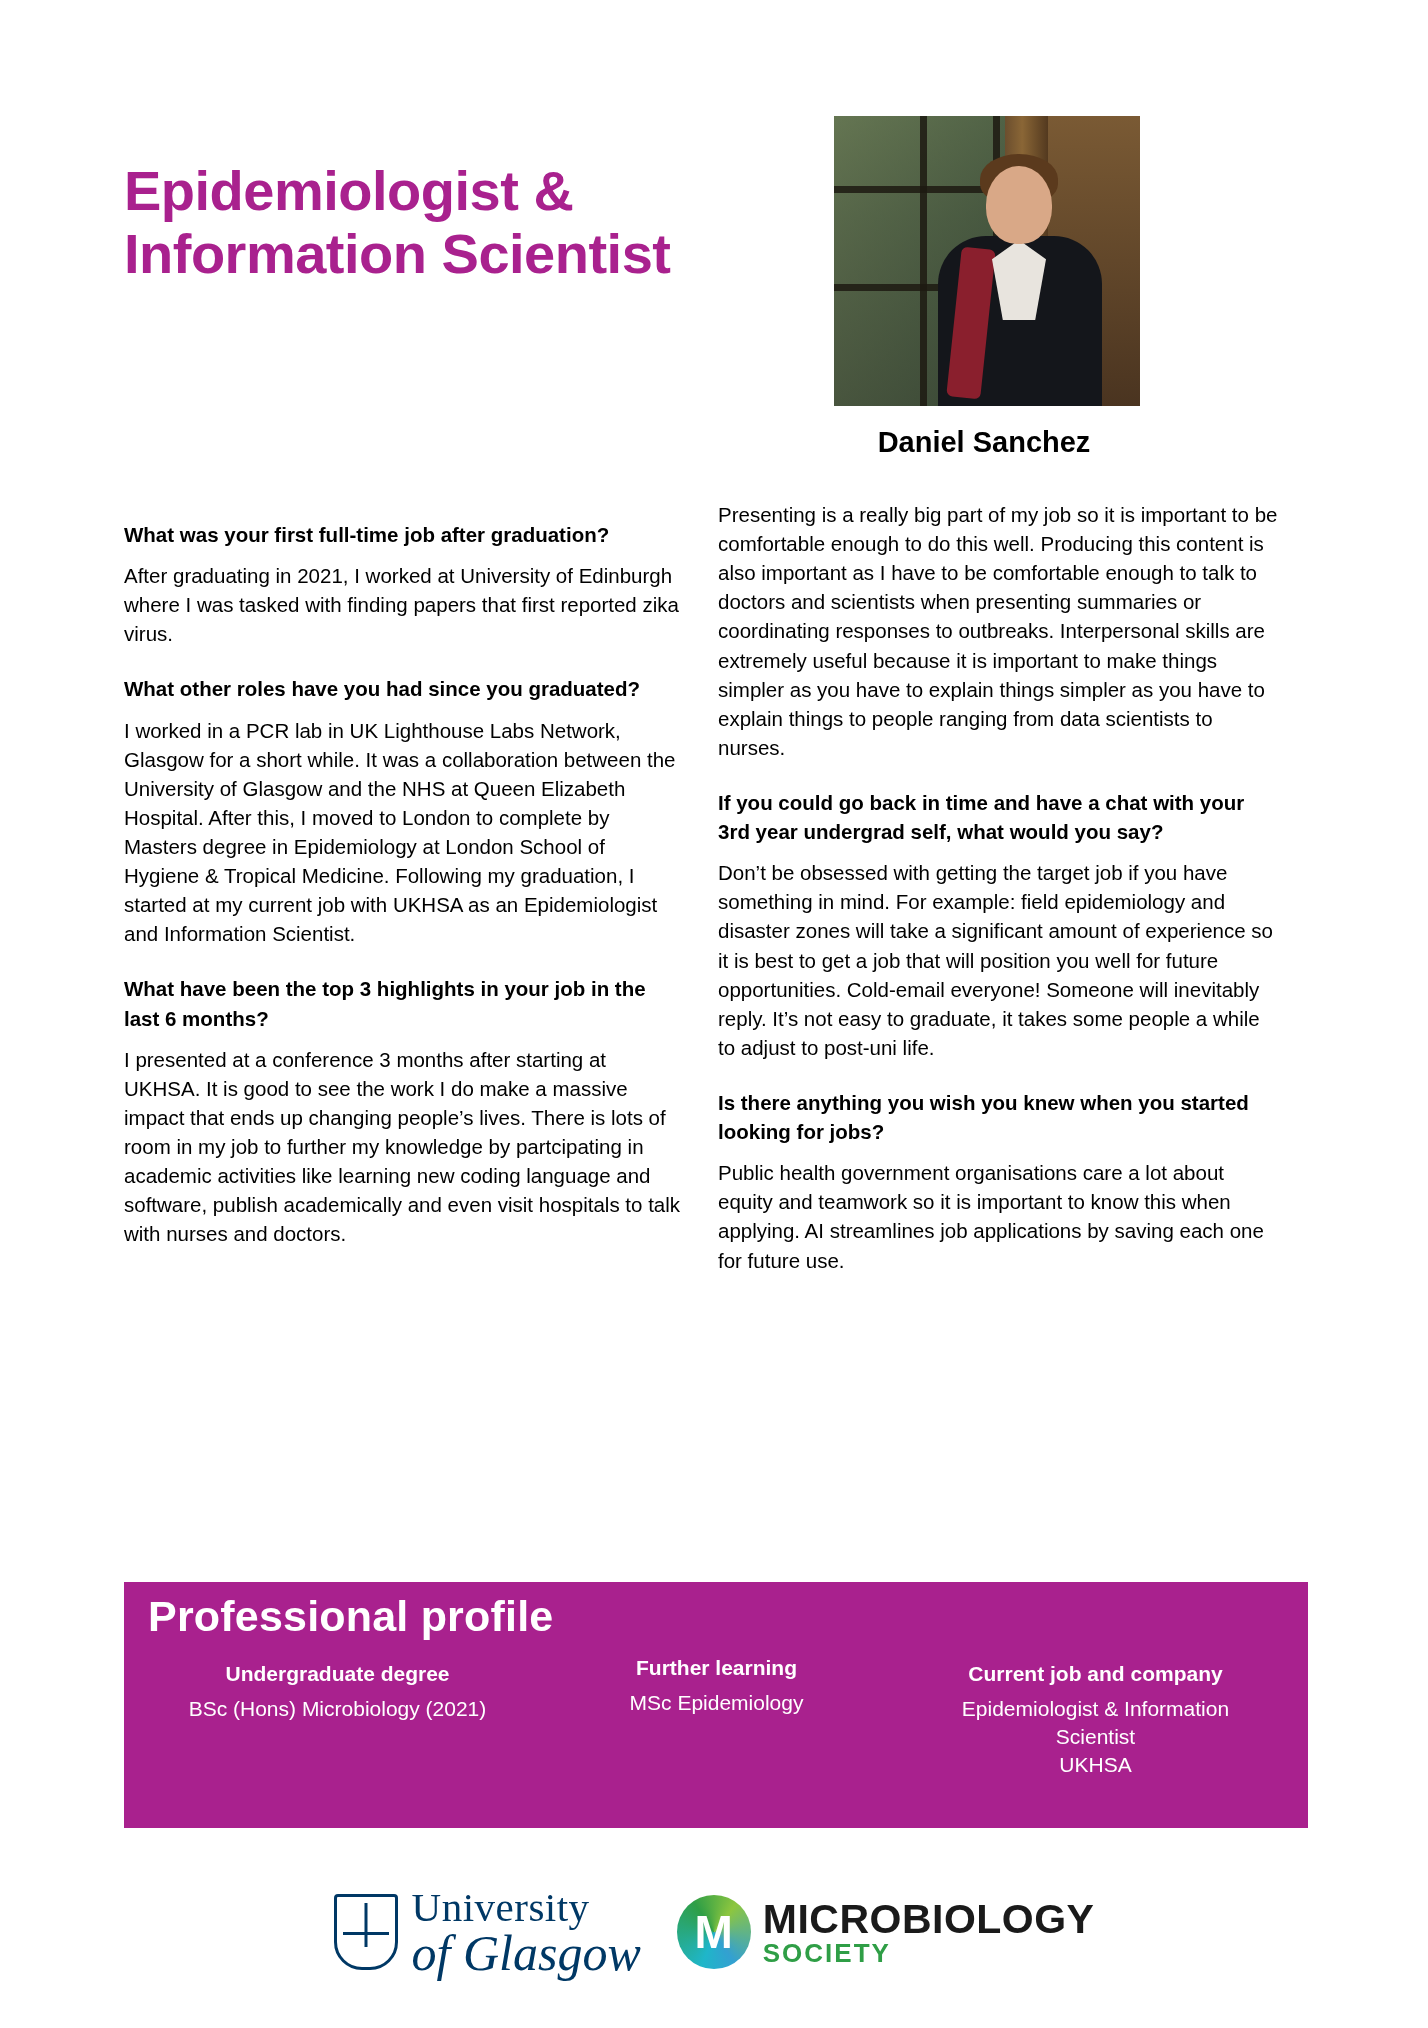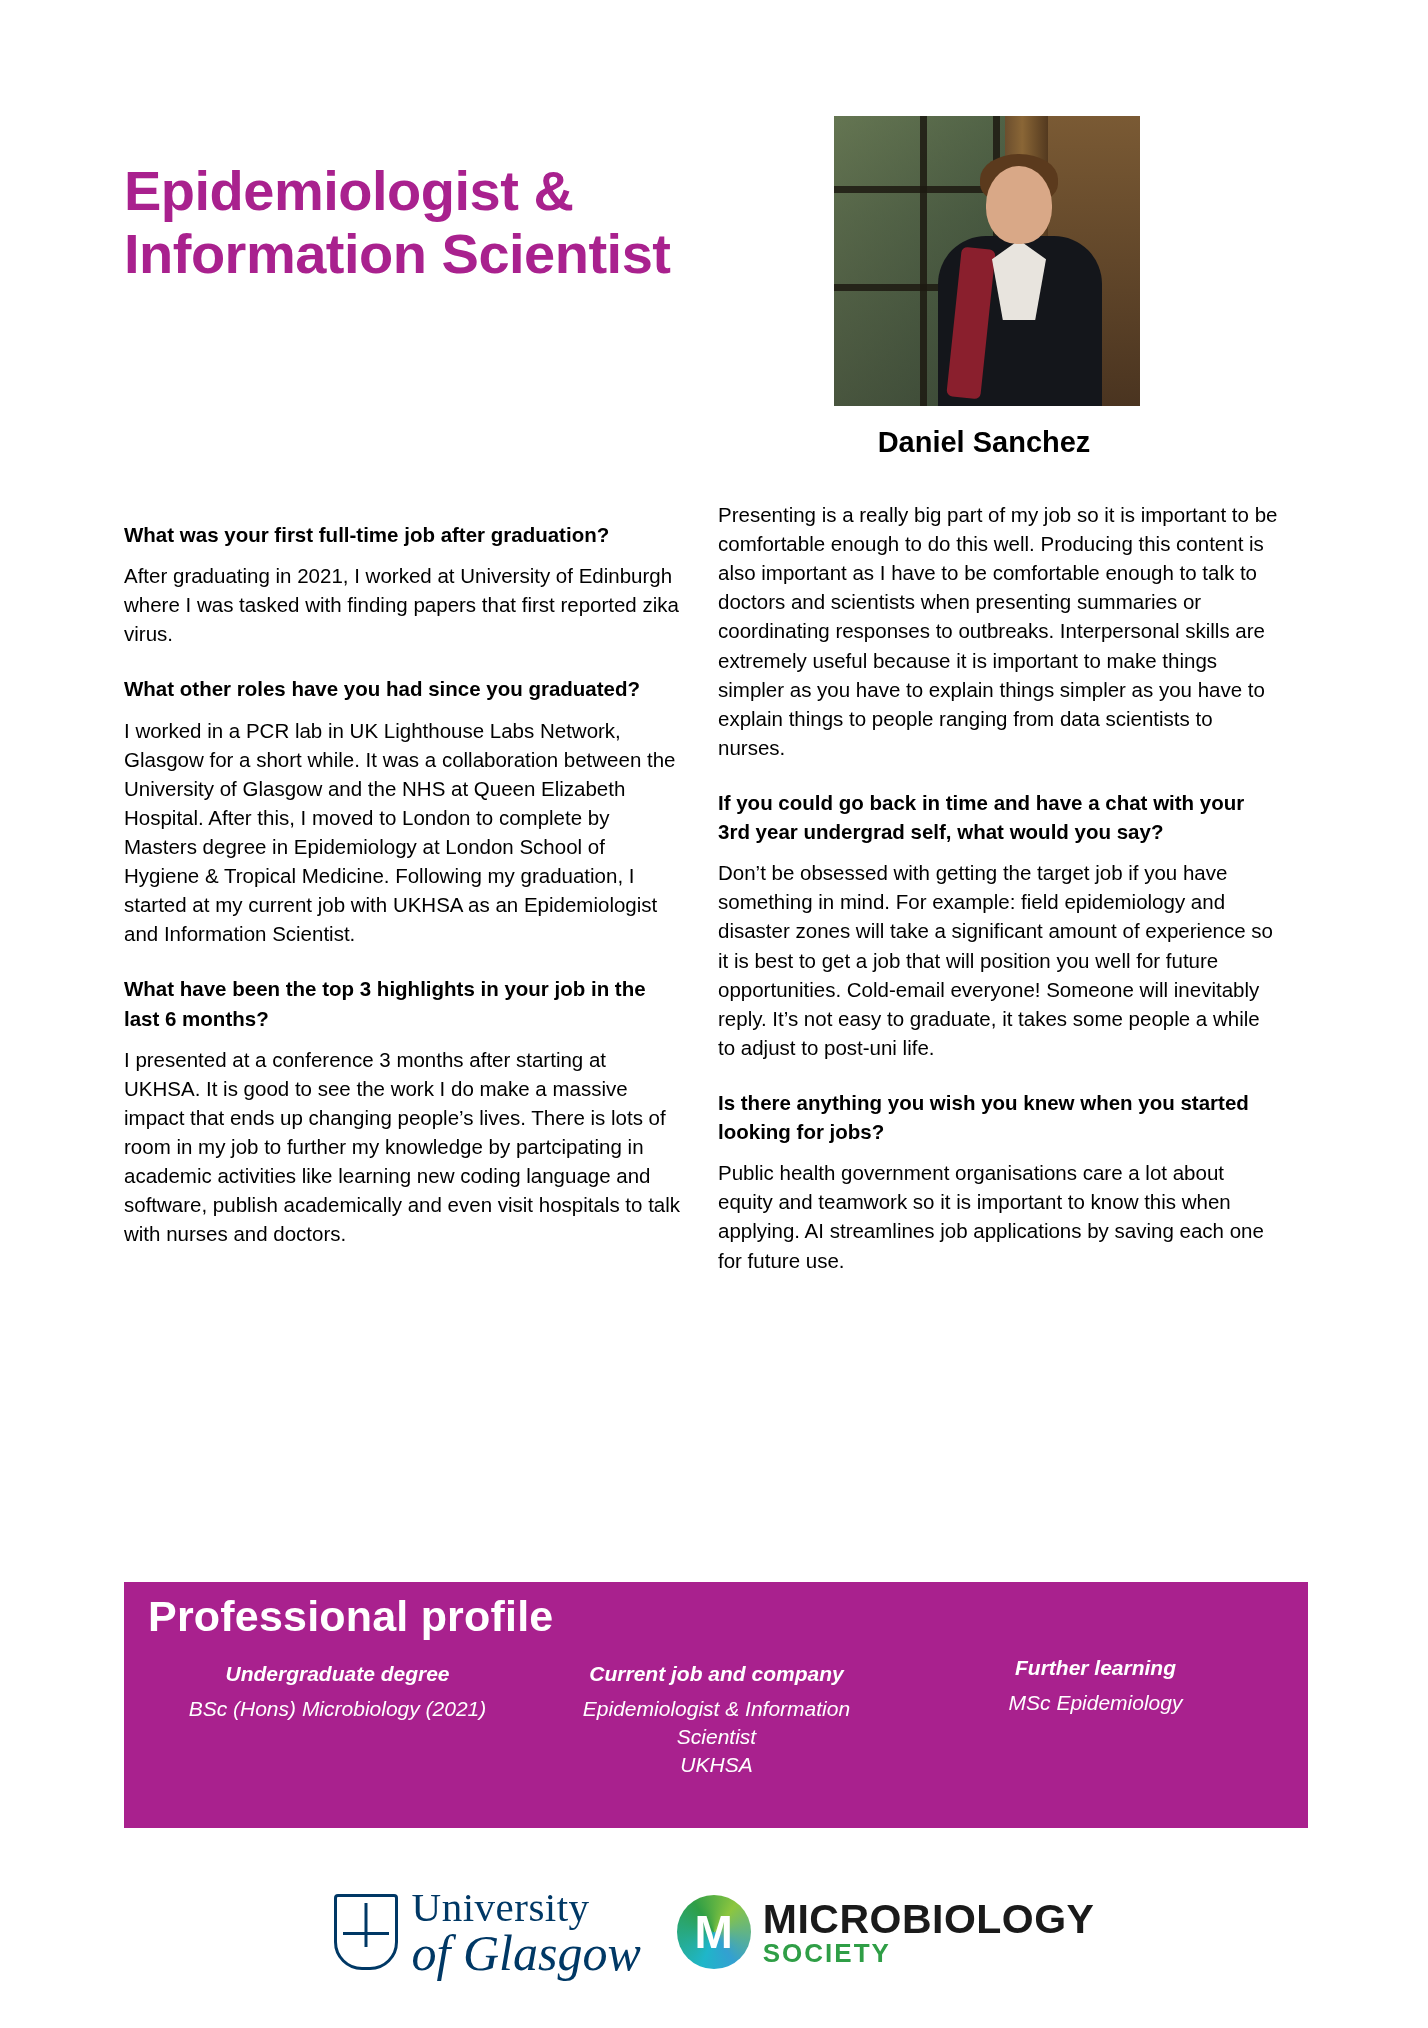--- a/index.html
+++ b/index.html
@@ -166,21 +166,20 @@
     font-weight: bold;
     letter-spacing: .2px;
   }
   .profile-cols {
     position: absolute;
     left: 24px;
     right: 23px;
     top: 78px;
     display: flex;
     gap: 0;
-    font-style: italic;
   }
   .profile-col {
     flex: 1;
     text-align: center;
     font-size: 21px;
     line-height: 1.34;
   }
   .profile-col .h {
     font-weight: bold;
     display: block;
@@ -307,29 +306,29 @@
     <p class="a">Public health government organisations care a lot about equity and teamwork so it is important to know this when applying. AI streamlines job applications by saving each one for future use.</p>
   </div>
 
   <div class="profile-band">
     <div class="profile-title">Professional profile</div>
     <div class="profile-cols">
       <div class="profile-col">
         <span class="h">Undergraduate degree</span>
         <span class="v">BSc (Hons) Microbiology (2021)</span>
       </div>
+      <div class="profile-col mid">
+        <span class="h">Further learning</span>
+        <span class="v">MSc Epidemiology</span>
+      </div>
       <div class="profile-col">
         <span class="h">Current job and company</span>
         <span class="v">Epidemiologist &amp; Information</span>
         <span class="v">Scientist</span>
         <span class="v">UKHSA</span>
-      </div>
-      <div class="profile-col mid">
-        <span class="h">Further learning</span>
-        <span class="v">MSc Epidemiology</span>
       </div>
     </div>
   </div>
 
   <div class="footer">
     <div class="uog">
       <div class="uog-crest"></div>
       <div class="uog-text">
         <div class="l1">University</div>
         <div class="l2">of Glasgow</div>

